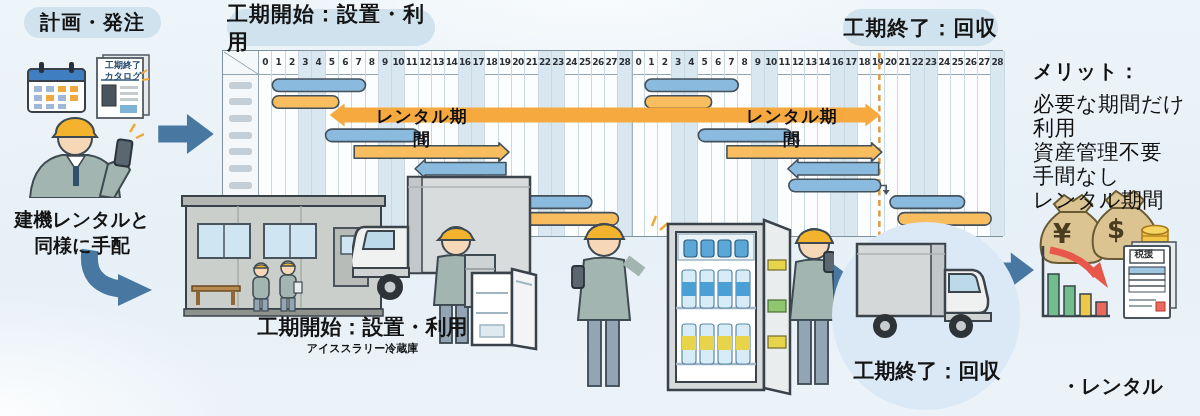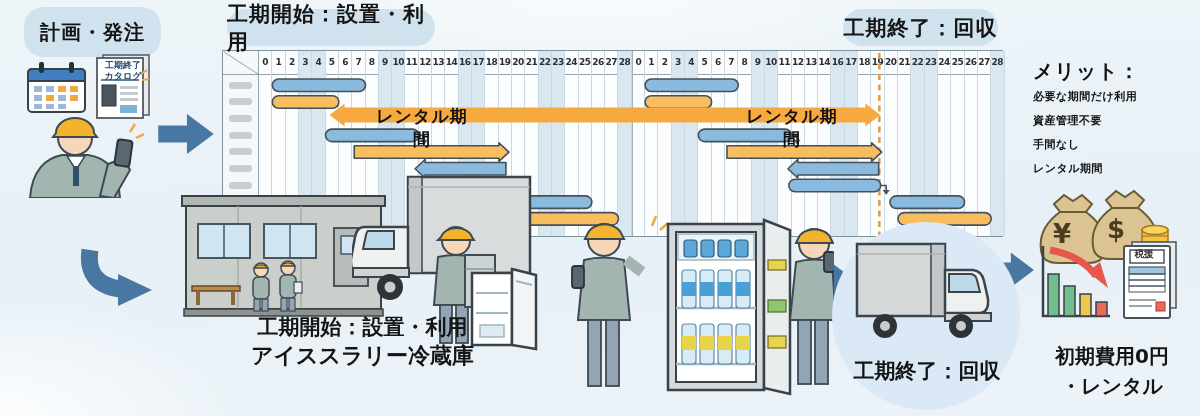--- a/index.html
+++ b/index.html
@@ -25,22 +25,22 @@
     padding-top:6px;letter-spacing:-0.5px;}
   #gantt .head-line{position:absolute;left:0;right:0;top:23px;border-bottom:1px solid #93a5b0;}
   #label-col{position:absolute;left:0;top:0;bottom:0;width:36px;border-right:1px solid #93a5b0;
     background:#f4f8fa;box-sizing:border-box;}
   .row-ph{position:absolute;left:6px;width:23px;height:7px;border-radius:3px;background:#c3ced6;}
   #bars-svg{position:absolute;left:0;top:0;pointer-events:none;}
   .rental-label{position:absolute;width:100px;text-align:center;font-size:17px;font-weight:bold;
     color:#101010;letter-spacing:1px;}
   
   .merits{position:absolute;left:1033px;top:58px;width:165px;color:#111;}
-  .merits .title{font-size:20px;font-weight:bold;letter-spacing:1px;}
-  .merits .item{font-size:11px;font-weight:bold;line-height:24px;letter-spacing:0.5px;}
+  .merits .title{font-size:20px;font-weight:bold;margin-bottom:7px;letter-spacing:1px;}
+  .merits .item{font-size:21px;font-weight:normal;line-height:24px;letter-spacing:0.5px;}
   .cap{position:absolute;color:#141414;text-align:center;font-weight:bold;}
   .catalog-label{position:absolute;left:98px;top:60px;width:50px;text-align:center;
     font-size:9px;font-weight:bold;color:#24486b;line-height:11px;}
   .tax-label{position:absolute;left:1126px;top:248px;width:36px;text-align:center;
     font-size:9.5px;font-weight:bold;color:#333;}
   .cur{position:absolute;font-weight:bold;color:#4a3d20;}
   .circle-bg{position:absolute;left:832px;top:222px;width:188px;height:188px;border-radius:50%;
     background:#dbe8f5;}
 </style>
 </head>
@@ -259,21 +259,21 @@
         <rect x="667.0125" y="144.89999999999998" width="74.54999999999995" height="12.5" rx="6.25" fill="#8abade" stroke="#44505a" stroke-width="1.6"></rect>
         <rect x="675" y="161.6" width="93.1875" height="12.5" rx="6.25" fill="#f7bd5e" stroke="#44505a" stroke-width="1.6"></rect>
         <rect x="119.55624999999999" y="56.5" width="524.8062500000001" height="15" fill="#f5a93f"></rect>
         <polygon points="121.55624999999999,52.5 106.55624999999999,64 121.55624999999999,75.5" fill="#f5a93f"></polygon>
         <polygon points="642.3625000000001,52.5 657.3625000000001,64 642.3625000000001,75.5" fill="#f5a93f"></polygon>
       </svg>
   </div>
   <div class="rental-label" style="left:372px;top:105px;">レンタル期間</div>
   <div class="rental-label" style="left:742px;top:105px;">レンタル期間</div>
 
-  <div class="pill small" style="left:24px;top:7px;width:137px;height:50px;">計画・発注</div>
+  <div class="pill small" style="left:24px;top:7px;width:137px;height:31px;">計画・発注</div>
   <div class="pill big" style="left:227px;top:9px;width:208px;height:37px;">工期開始：設置・利用</div>
   <div class="pill big" style="left:843px;top:9px;width:155px;height:37px;">工期終了：回収</div>
 
   <svg class="abs" style="left:26px;top:60px;" width="62" height="54">
     <rect x="2" y="9" width="57" height="43" rx="4" fill="#ffffff" stroke="#384049" stroke-width="2"></rect>
     <path d="M2,13 a4,4 0 0 1 4,-4 h49 a4,4 0 0 1 4,4 v8 h-57 z" fill="#3f7fc1" stroke="#384049" stroke-width="2"></path>
     <rect x="13" y="2" width="5" height="11" rx="2" fill="#27313a"></rect>
     <rect x="43" y="2" width="5" height="11" rx="2" fill="#27313a"></rect>
     <g>
       <rect x="8" y="26" width="8" height="6" fill="#9fb8d8"></rect>
@@ -521,24 +521,28 @@
   <div class="tax-label">税援</div>
 
   <div class="merits">
     <div class="title">メリット：</div>
     <div class="item">必要な期間だけ利用</div>
     <div class="item">資産管理不要</div>
     <div class="item">手間なし</div>
     <div class="item">レンタル期間</div>
   </div>
 
+  <div class="cap" style="left:8px;top:206px;width:148px;font-size:19px;line-height:26px;">
+    <span>建機レンタルと</span><br>
+    <span>同様に手配</span>
+  </div>
 
   <div class="cap" style="left:225px;top:313px;width:275px;font-size:21px;">工期開始：設置・利用</div>
-  <div class="cap" style="left:225px;top:341px;width:275px;font-size:22px;font-weight:bold;">アイススラリー冷蔵庫</div>
+  <div class="cap" style="left:225px;top:341px;width:275px;font-size:11px;font-weight:bold;">アイススラリー冷蔵庫</div>
 
   <div class="cap" style="left:852px;top:357px;width:150px;font-size:21px;">工期終了：回収</div>
 
   <div class="cap" style="left:1036px;top:341px;width:152px;font-size:20px;line-height:30px;">
-    <span>初期費用0円</span><br>
+    <br>
     <span>・レンタル</span>
   </div>
 
 </div>
 
 </body></html>

